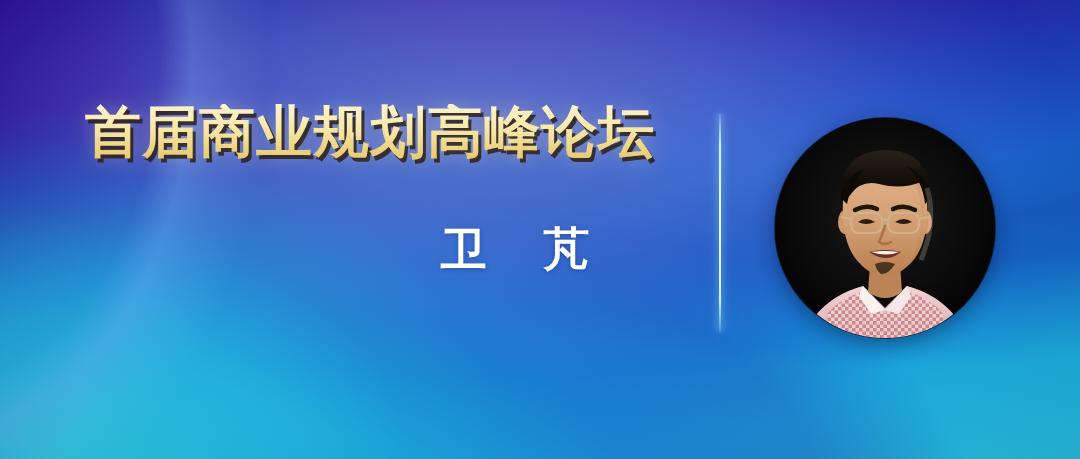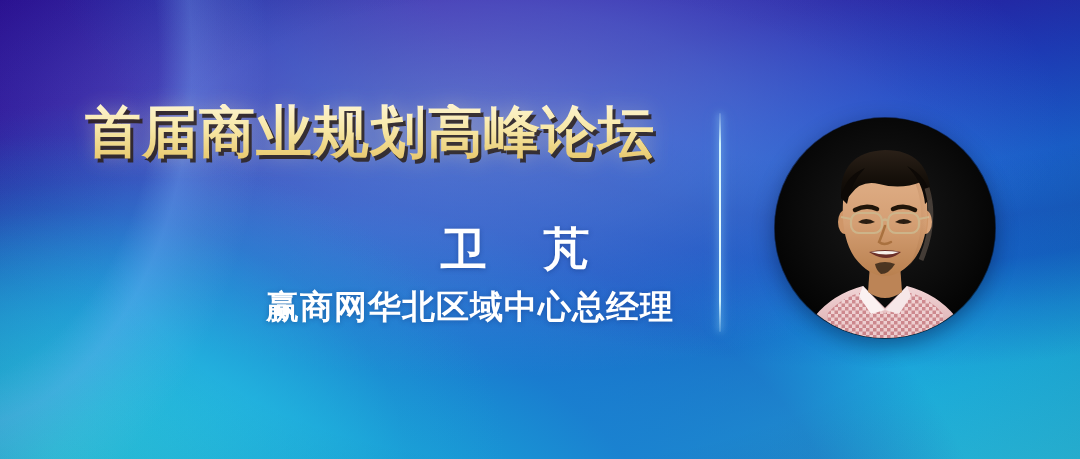--- a/index.html
+++ b/index.html
@@ -198,21 +198,20 @@
   <div class="bg-layer bg-vignette"></div>
 
   <div id="content">
 
     <div class="main-title">首届商业规划高峰论坛</div>
 
     <div class="divider"></div>
 
     <div class="speaker-name">卫 芃</div>
 
-    <div class="speaker-role">赢商网华北区域中心总经理</div>
 
     <div class="portrait">
       <svg viewBox="0 0 220 220" xmlns="http://www.w3.org/2000/svg">
         <defs>
           <radialGradient id="bgGlow" cx="50%" cy="45%" r="62%">
             <stop offset="0%" stop-color="#1a1a1a"></stop>
             <stop offset="60%" stop-color="#0b0b0b"></stop>
             <stop offset="100%" stop-color="#000000"></stop>
           </radialGradient>
           <linearGradient id="skin" x1="0" y1="0" x2="0" y2="1">

